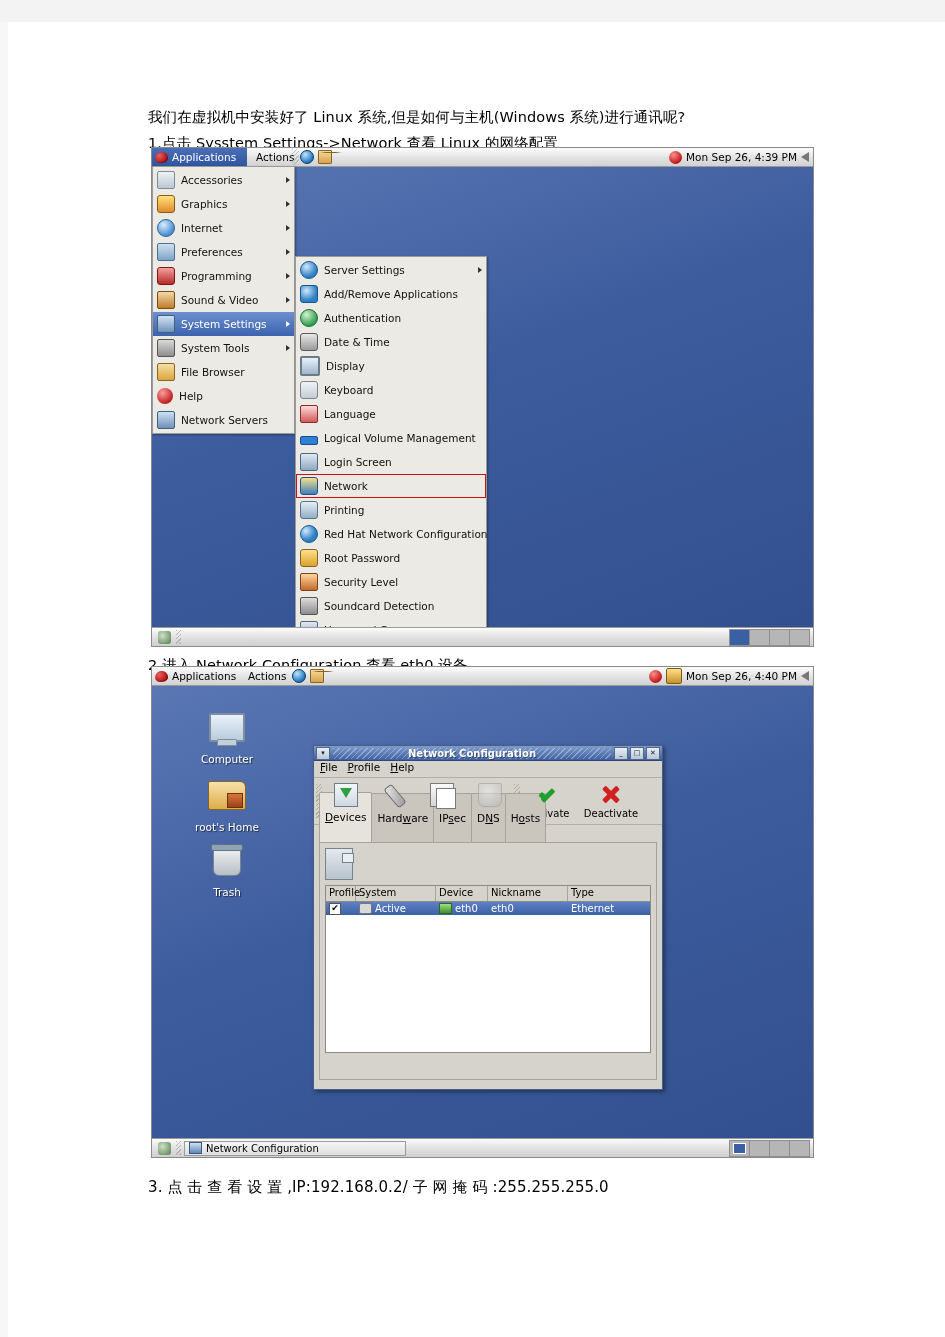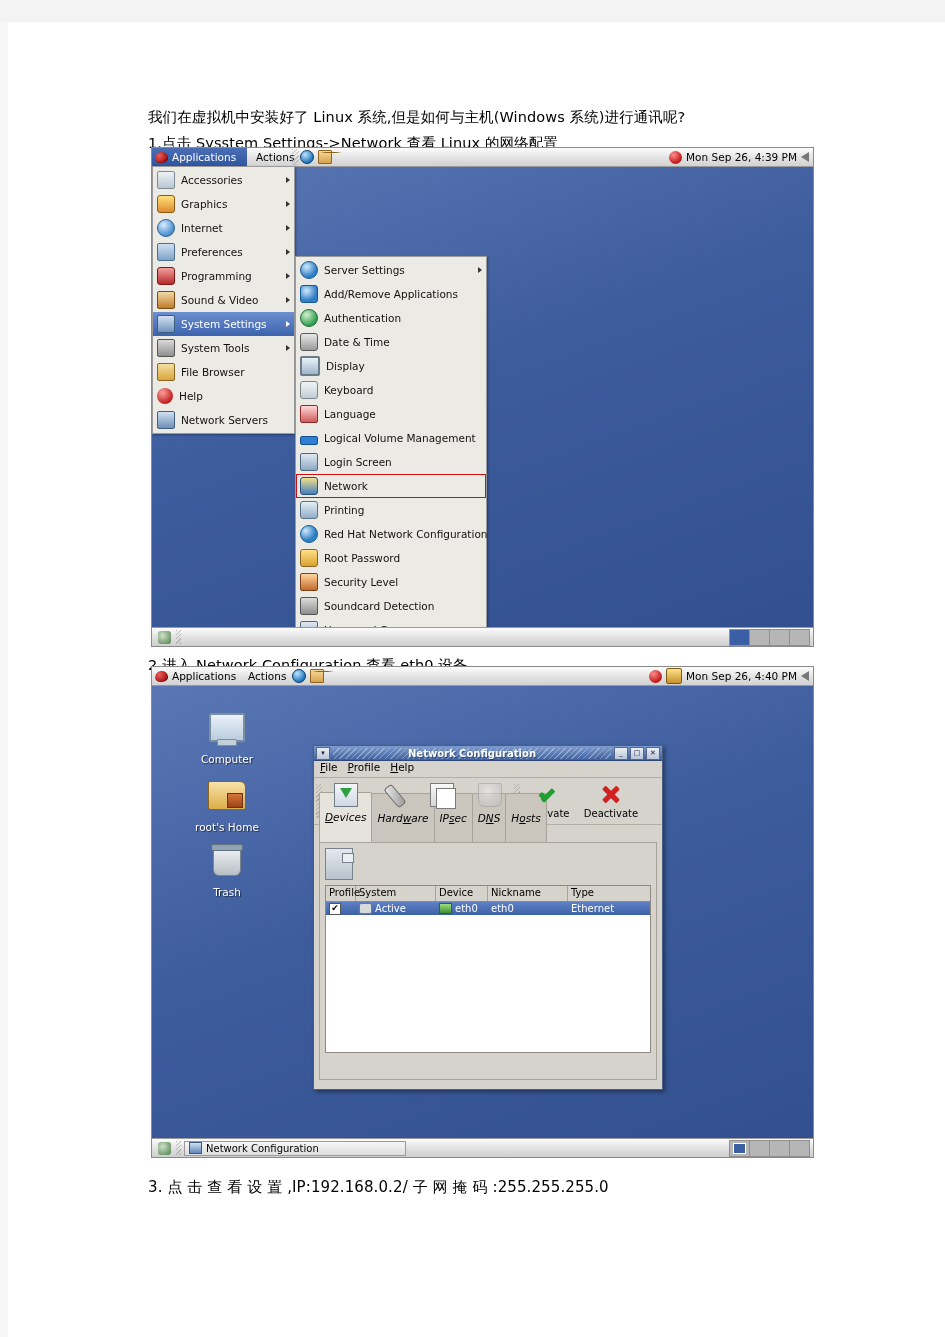--- a/index.html
+++ b/index.html
@@ -296,21 +296,21 @@
   .ico-deact:before{transform:rotate(45deg);}
   .ico-deact:after{transform:rotate(-45deg);}
 
   .tabs{
     display:flex;align-items:flex-end;height:17px;padding-left:5px;gap:0;
     background:#d6d3cc;
   }
   .tab{
     height:16px;line-height:16px;padding:16px 5px;font-size:10.5px;
     background:#cac6be;border:1px solid #a7a29a;border-bottom:none;
-    border-radius:2px 2px 0 0;margin-right:-1px;font-style:italic;
+    border-radius:2px 2px 0 0;margin-right:-1px;
   }
   .tab.active{background:#e6e3dc;height:17px;line-height:17px;}
   .tab-body{
     margin:0 5px 0 5px;height:238px;background:#d6d3cc;border:1px solid #a7a29a;
     box-sizing:border-box;padding:5px;
   }
   .info-row{display:flex;gap:7px;align-items:flex-start;}
   .info-ico{
     width:26px;height:30px;flex:0 0 auto;position:relative;
     background:linear-gradient(#e5e9ee,#b8c2cb);border:1px solid #76828d;

